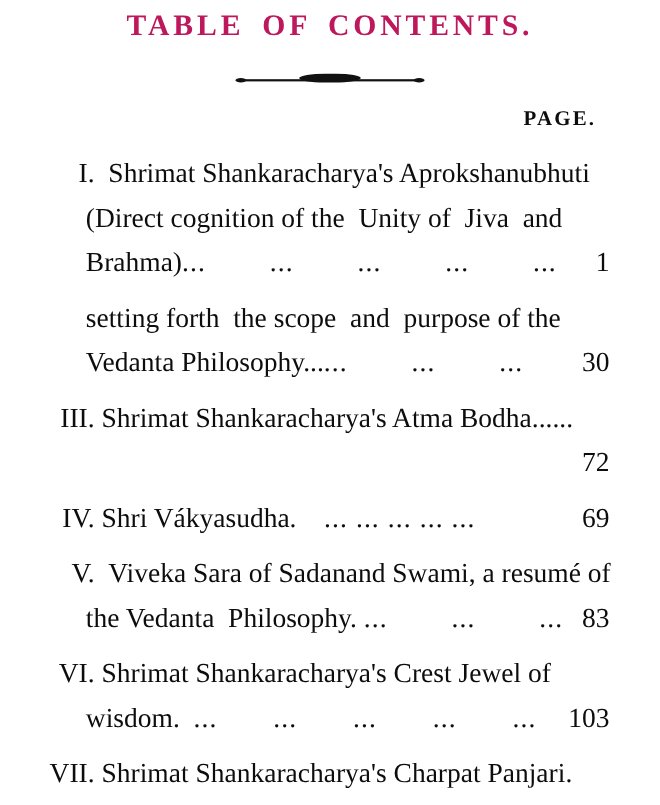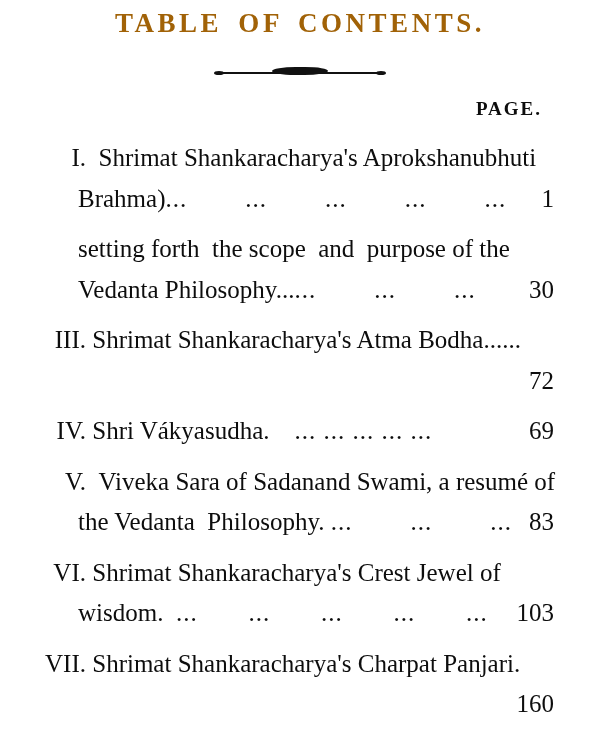--- a/index.html
+++ b/index.html
@@ -22,21 +22,21 @@
     padding: 0 44px;
   }
   .page-title {
     text-align: center;
     font-size: 27px;
     letter-spacing: 3.5px;
     font-weight: 700;
     margin-top: 8px;
     margin-bottom: 0;
     font-family: "Liberation Serif", serif;
-    color: #a16207;
+    color: #be185d;
     word-spacing: 6px;
   }
   .rule {
     width: 160px;
     height: 20px;
     margin: 24px auto 0 auto;
     position: relative;
   }
   .rule .bar {
     position: absolute;
@@ -134,20 +134,21 @@
     <span class="bulge"></span>
     <span class="tip-r"></span>
   </div>
 
   <div class="page-header-label">PAGE.</div>
 
   <div class="toc">
 
     <div class="entry">
       <span class="ln"><span class="num">I.</span>&nbsp;&nbsp;<span>Shrimat Shankaracharya's Aprokshanubhuti</span></span>
+      <span class="ln line indent">(Direct cognition of the  Unity of  Jiva  and</span>
       <span class="ln line indent clearfix"><span>Brahma)</span><span class="pg">1</span><span class="dots">...        ...        ...        ...        ...</span></span>
     </div>
 
     <div class="entry">
       <span class="ln line indent">setting forth  the scope  and  purpose of the</span>
       <span class="ln line indent clearfix"><span>Vedanta Philosophy...</span><span class="pg">30</span><span class="dots">...        ...        ...</span></span>
     </div>
 
     <div class="entry clearfix">
       <span class="ln clearfix"><span class="num">III.</span>&nbsp;<span>Shrimat  Shankaracharya's  Atma  Bodha......</span><span class="pg">72</span></span>

